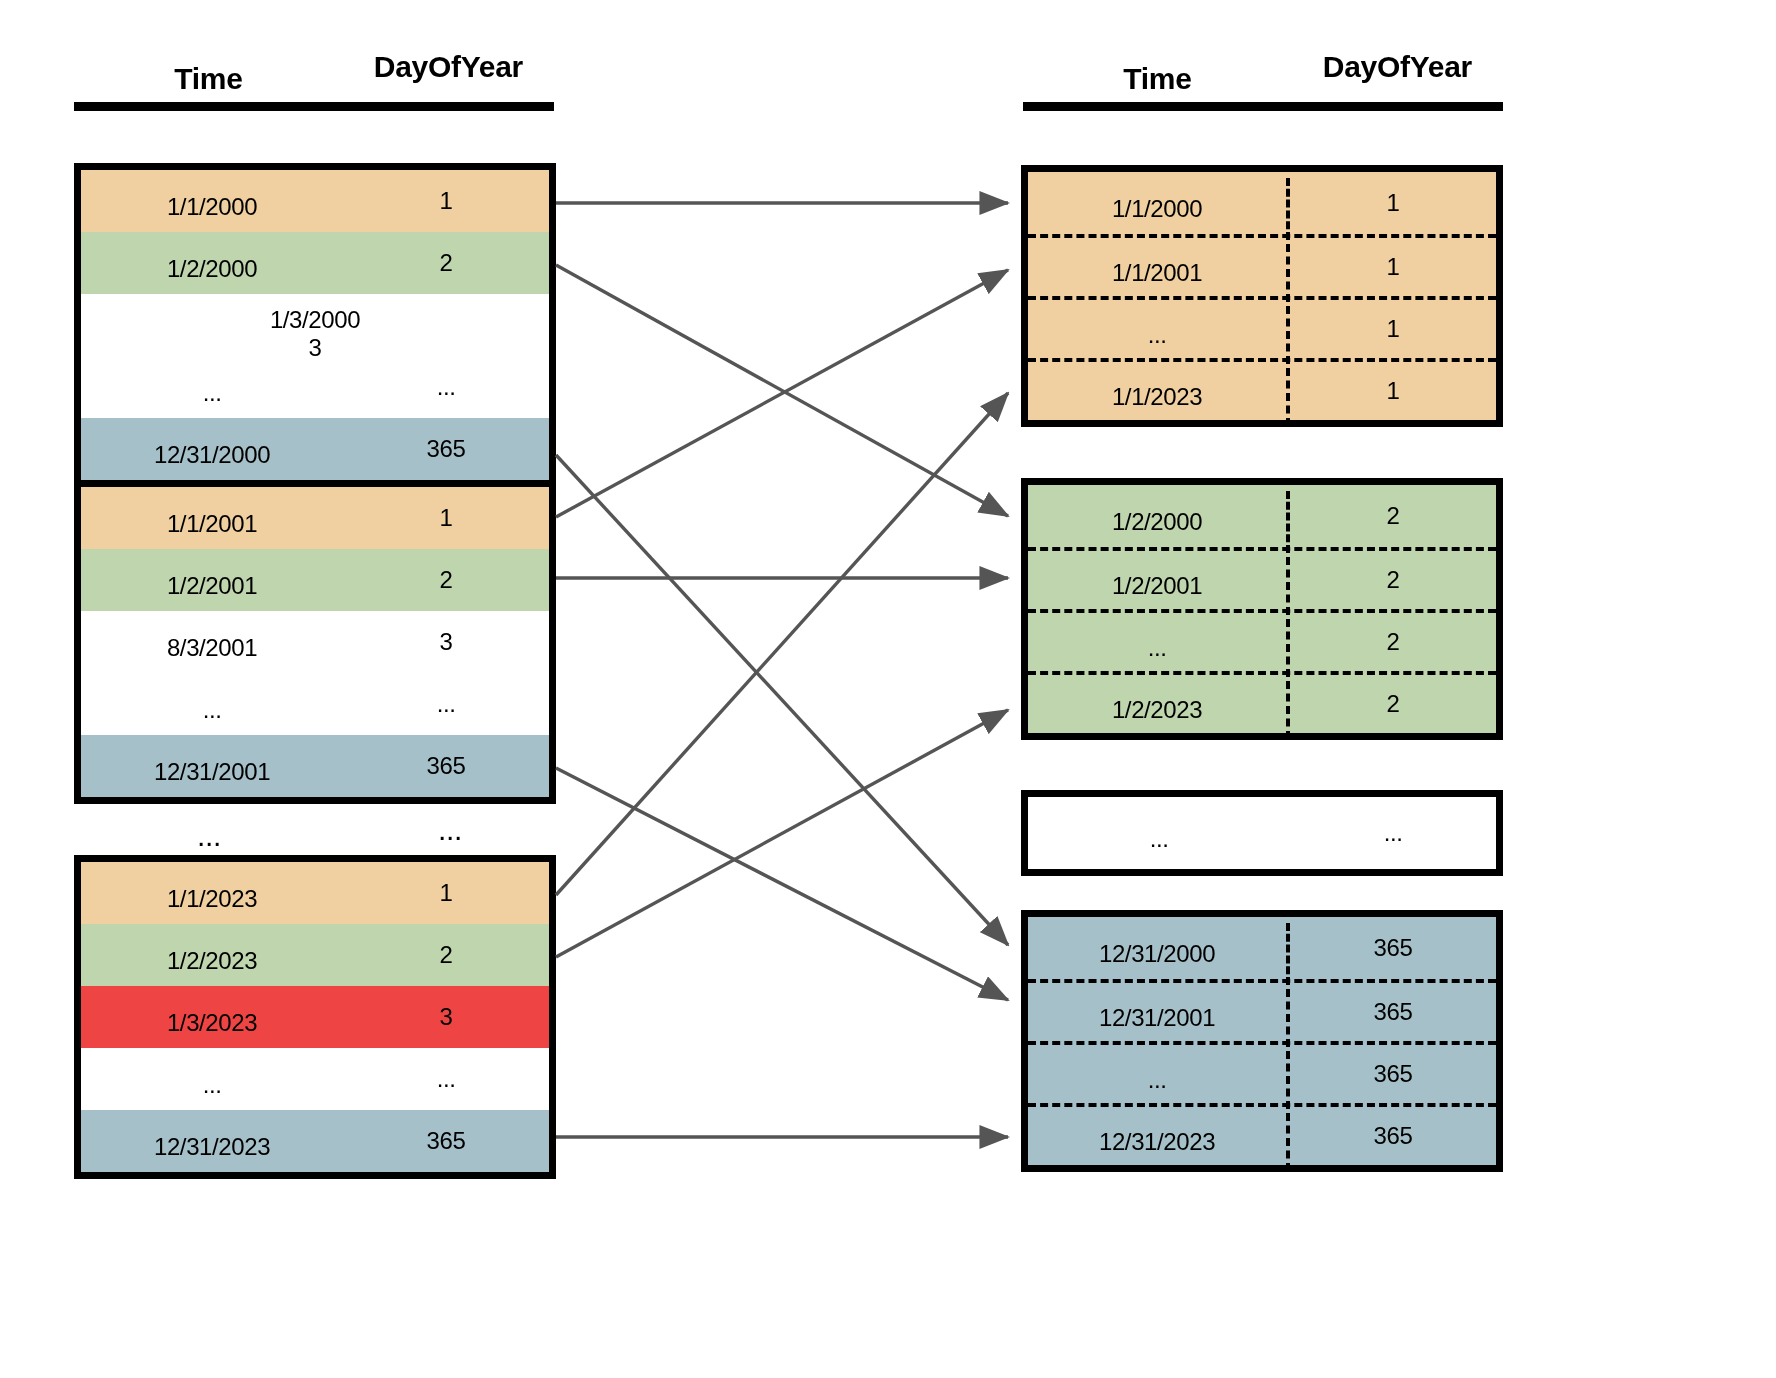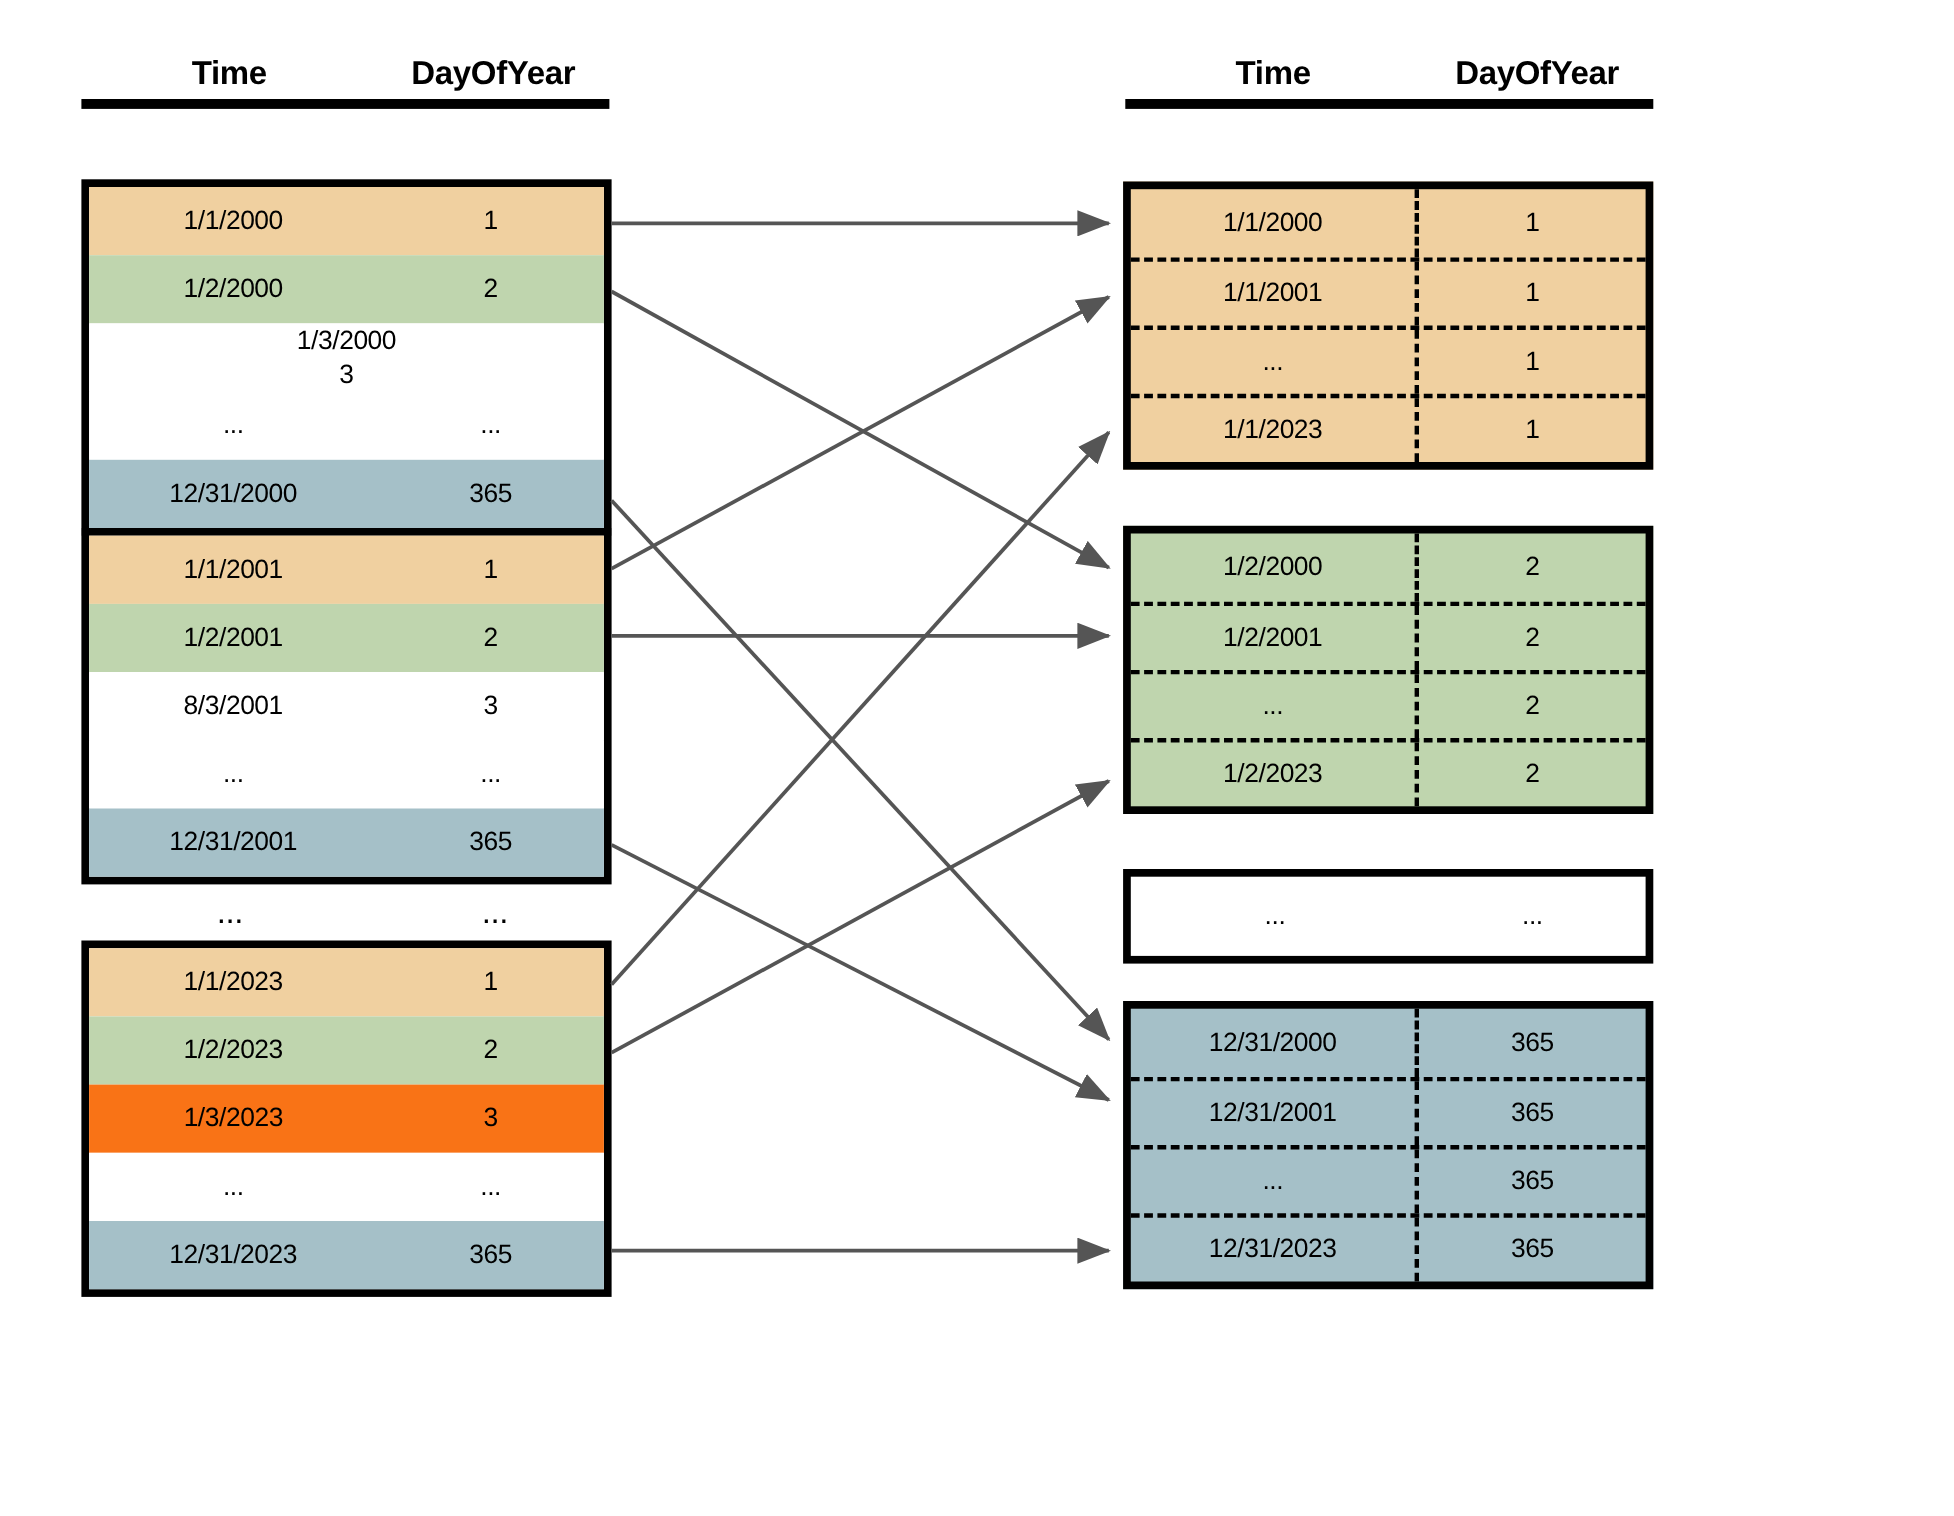--- a/index.html
+++ b/index.html
@@ -30,21 +30,21 @@
     display:flex;
     align-items:center;
     box-sizing:border-box;
   }
   .tcell{
     font-size:24px;
     text-align:center;
     box-sizing:border-box;
     letter-spacing:-0.4px;
   }
-  .c-time{width:56%;}
+  .c-time{width:56%;margin-top:12px;}
   .c-doy{width:44%;}
 
   
   .tbl-right .trow + .trow{border-top:4px dashed #000;}
   .tbl-right .c-time{border-right:4px dashed #000;height:100%;display:flex;align-items:center;justify-content:center;}
   .tbl-right .c-doy{height:100%;display:flex;align-items:center;justify-content:center;}
   .tbl-right .trow{padding:0;}
 
   
   .tbl-left .tcell{display:flex;align-items:center;justify-content:center;height:100%;}
@@ -125,21 +125,21 @@
       </div>
       <div class="tbl tbl-left" style="left: 74px; top: 855px; width: 482px; height: 324px;">
         <div class="trow" style="height: 62px; background: rgb(240, 208, 160);">
           <div class="tcell c-time">1/1/2023</div>
           <div class="tcell c-doy">1</div>
         </div>
         <div class="trow" style="height: 62px; background: rgb(191, 213, 174);">
           <div class="tcell c-time">1/2/2023</div>
           <div class="tcell c-doy">2</div>
         </div>
-        <div class="trow" style="height: 62px; background: #f97316; justify-content: flex-end;">
+        <div class="trow" style="height: 62px; background: #ef4444;">
           <div class="tcell c-time">1/3/2023</div>
           <div class="tcell c-doy">3</div>
         </div>
         <div class="trow" style="height: 62px; background: rgb(255, 255, 255);">
           <div class="tcell c-time">...</div>
           <div class="tcell c-doy">...</div>
         </div>
         <div class="trow" style="height: 62px; background: rgb(165, 192, 200);">
           <div class="tcell c-time">12/31/2023</div>
           <div class="tcell c-doy">365</div>

